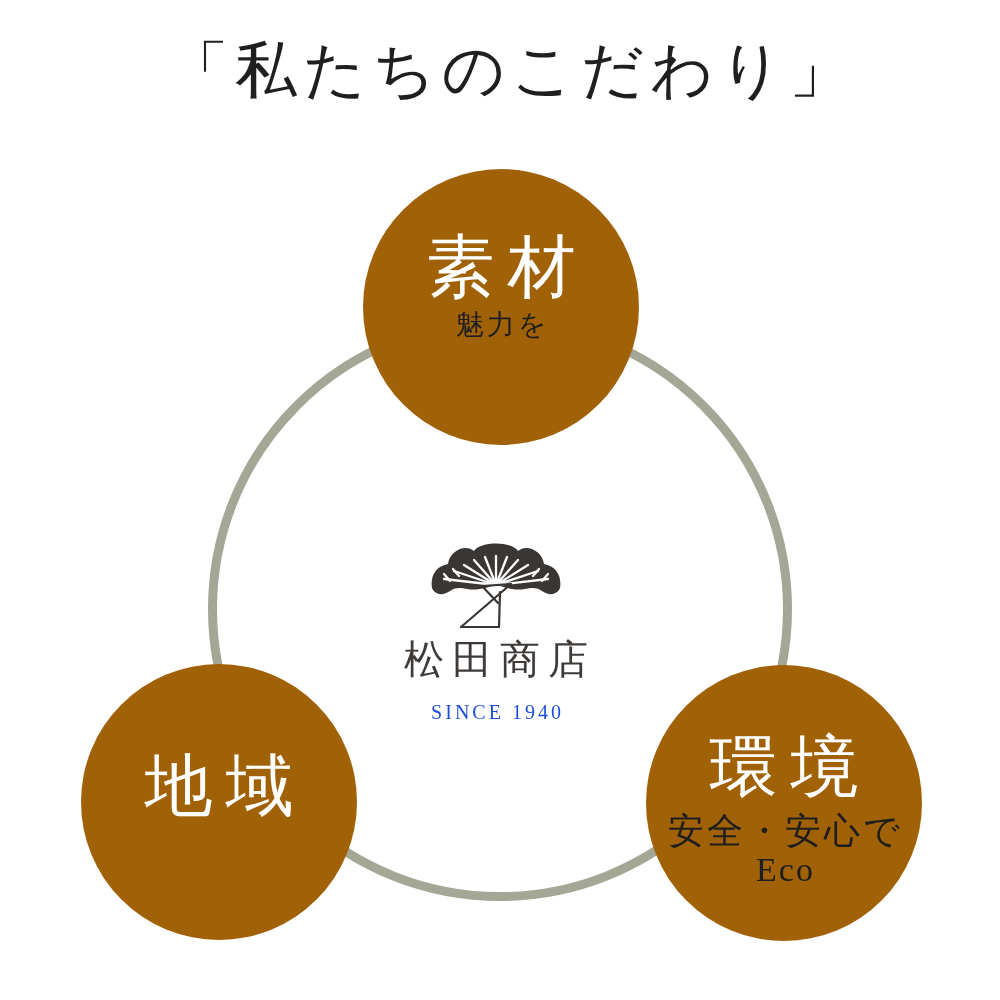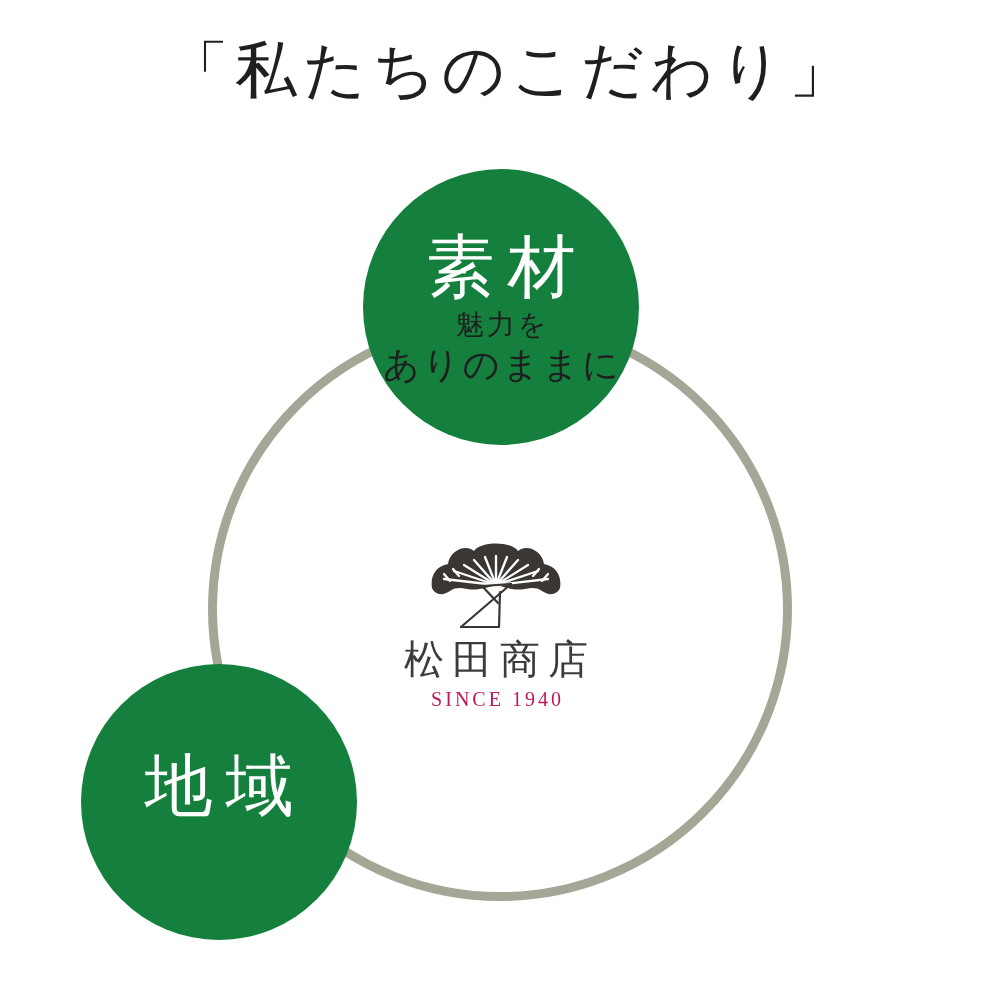--- a/index.html
+++ b/index.html
@@ -29,21 +29,21 @@
     width:584px;height:584px;
     box-sizing:border-box;
     border:9px solid #a4a796;
     border-radius:50%;
     z-index:1;
   }
   .circle{
     position:absolute;
     width:276px;height:276px;
     border-radius:50%;
-    background:#15803d;
+    background:#a16207;
     z-index:2;
   }
   .circle-top{left:363px;top:169px;}
   .circle-left{left:81px;top:664px;}
   .circle-right{left:646px;top:665px;}
   .circle-heading{
     position:absolute;left:0;width:100%;
     text-align:center;
     color:#ffffff;
     font-size:68px;
@@ -85,48 +85,52 @@
   .logo-name{
     margin-top:2px;
     font-size:40px;
     line-height:1;
     letter-spacing:8px;
     text-indent:8px;
     color:#3e3a38;
     white-space:nowrap;
   }
   .logo-since{
-    margin-top:9px;
+    margin-top:22px;
     font-size:20px;
     line-height:1;
     letter-spacing:3px;
     text-indent:3px;
-    color:#be185d;
+    color:#1d4ed8;
     white-space:nowrap;
   }
 </style>
 </head>
 <body>
 
 <div class="canvas">
 
   <h1 class="title">「私たちのこだわり」</h1>
 
   <div class="ring"></div>
 
   <div class="circle circle-top">
     <div class="circle-heading">素材</div>
     <div class="circle-sub sub-1">魅力を</div>
-    <div class="circle-sub sub-2">ありのままに</div>
   </div>
 
   <div class="circle circle-left">
     <div class="circle-heading">地域</div>
   </div>
 
+  <div class="circle circle-right">
+    <div class="circle-heading">環境</div>
+    <div class="circle-sub sub-1">安全・安心で</div>
+    <div class="circle-sub sub-2">Eco</div>
+  </div>
 
   <div class="logo">
     <svg class="logo-tree" viewBox="0 0 140 100" xmlns="http://www.w3.org/2000/svg" aria-hidden="true">
 
       <path d="M 6,50
                C 4,38 10,28 22,26
                C 24,12 40,6 48,13
                C 54,3 86,3 92,13
                C 100,6 116,12 118,26
                C 130,28 136,38 134,50

